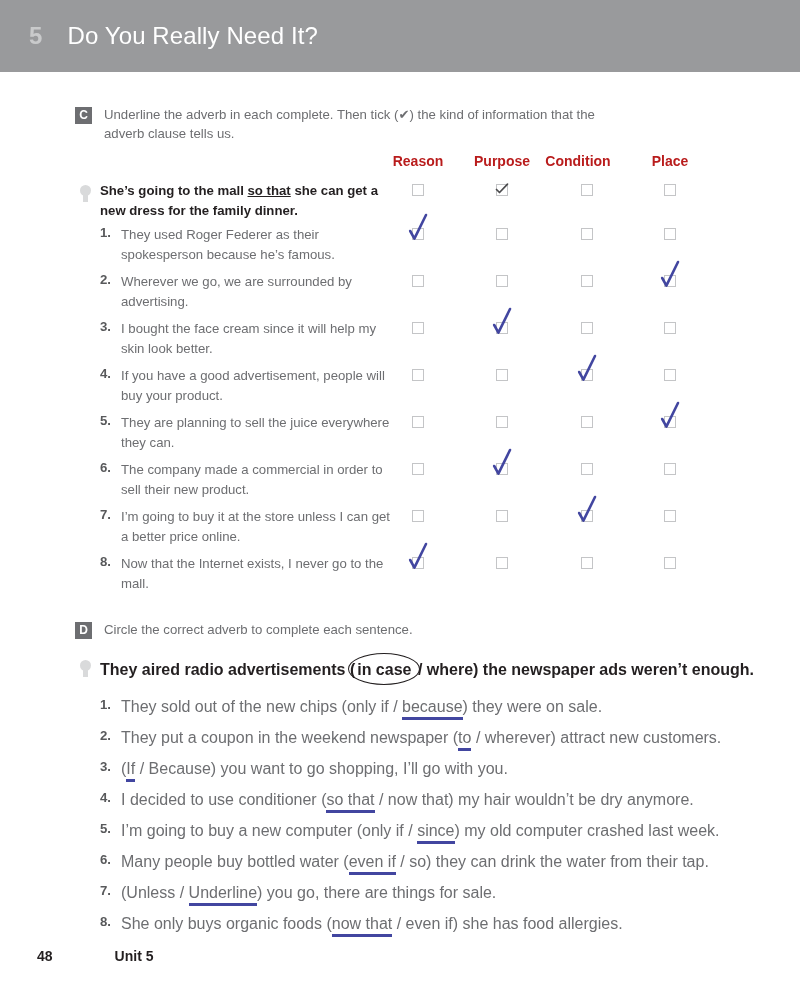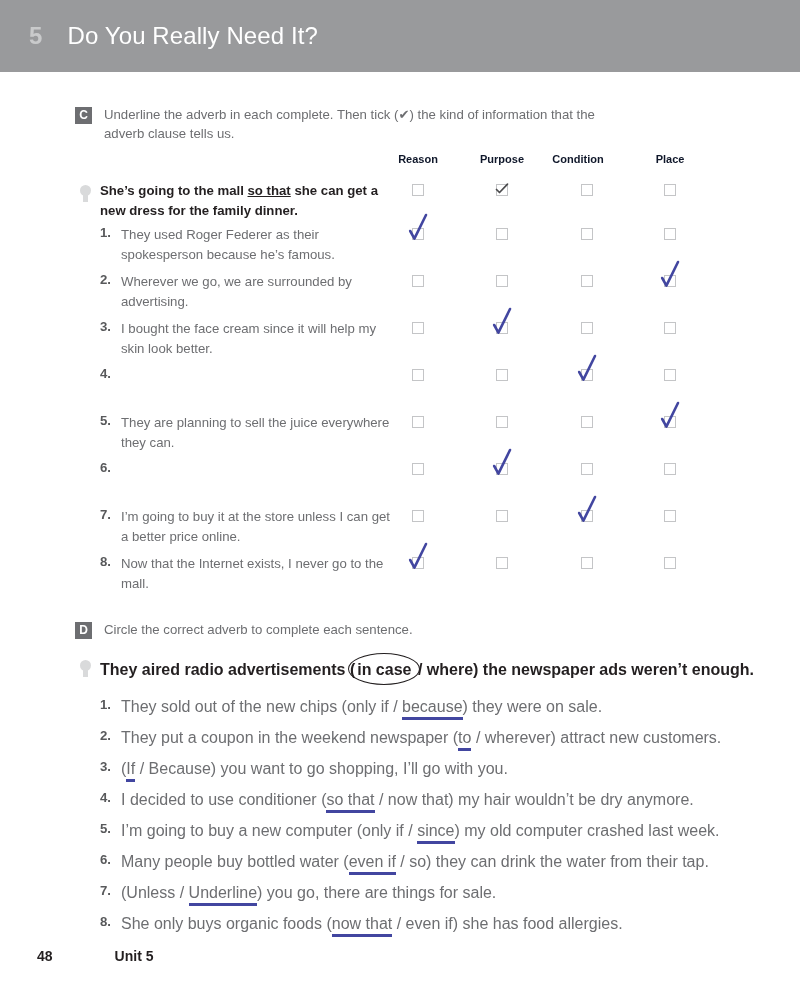--- a/index.html
+++ b/index.html
@@ -78,23 +78,23 @@
   
   .col-headers {
     position: absolute;
     left: 0;
     top: 48px;
     width: 800px;
     height: 22px;
   }
   .col-head {
     position: absolute;
-    font-size: 11px;
-    font-weight: bold;
-    color: #0f172a;
+    font-size: 14px;
+    font-weight: bold;
+    color: #b91c1c;
     transform: translateX(-50%);
     white-space: nowrap;
   }
 
   
   .rows {
     position: absolute;
     left: 0;
     top: 76px;
     width: 652px;
@@ -324,20 +324,21 @@
         <span class="cbox" style="left: 418px;"></span>
         <span class="cbox" style="left: 502px;"></span>
         <svg class="tick-hand" viewBox="0 0 26 32" style="left: 502px;">
           <path d="M5.2 19.0 L9.4 26.6 L21.0 3.0" fill="none" stroke="#4246a0" stroke-width="2.6" stroke-linecap="round" stroke-linejoin="round"></path>
         </svg>
         <span class="cbox" style="left: 587px;"></span>
         <span class="cbox" style="left: 670px;"></span>
       </div>
       <div class="qrow">
         <span class="qnum">4.</span>
+        <div class="qtext">If you have a good advertisement, people will buy your product.</div>
         <span class="cbox" style="left: 418px;"></span>
         <span class="cbox" style="left: 502px;"></span>
         <span class="cbox" style="left: 587px;"></span>
         <svg class="tick-hand" viewBox="0 0 26 32" style="left: 587px;">
           <path d="M5.2 19.0 L9.4 26.6 L21.0 3.0" fill="none" stroke="#4246a0" stroke-width="2.6" stroke-linecap="round" stroke-linejoin="round"></path>
         </svg>
         <span class="cbox" style="left: 670px;"></span>
       </div>
       <div class="qrow">
         <span class="qnum">5.</span>
@@ -345,20 +346,21 @@
         <span class="cbox" style="left: 418px;"></span>
         <span class="cbox" style="left: 502px;"></span>
         <span class="cbox" style="left: 587px;"></span>
         <span class="cbox" style="left: 670px;"></span>
         <svg class="tick-hand" viewBox="0 0 26 32" style="left: 670px;">
           <path d="M5.2 19.0 L9.4 26.6 L21.0 3.0" fill="none" stroke="#4246a0" stroke-width="2.6" stroke-linecap="round" stroke-linejoin="round"></path>
         </svg>
       </div>
       <div class="qrow">
         <span class="qnum">6.</span>
+        <div class="qtext">The company made a commercial in order to sell their new product.</div>
         <span class="cbox" style="left: 418px;"></span>
         <span class="cbox" style="left: 502px;"></span>
         <svg class="tick-hand" viewBox="0 0 26 32" style="left: 502px;">
           <path d="M5.2 19.0 L9.4 26.6 L21.0 3.0" fill="none" stroke="#4246a0" stroke-width="2.6" stroke-linecap="round" stroke-linejoin="round"></path>
         </svg>
         <span class="cbox" style="left: 587px;"></span>
         <span class="cbox" style="left: 670px;"></span>
       </div>
       <div class="qrow">
         <span class="qnum">7.</span>

